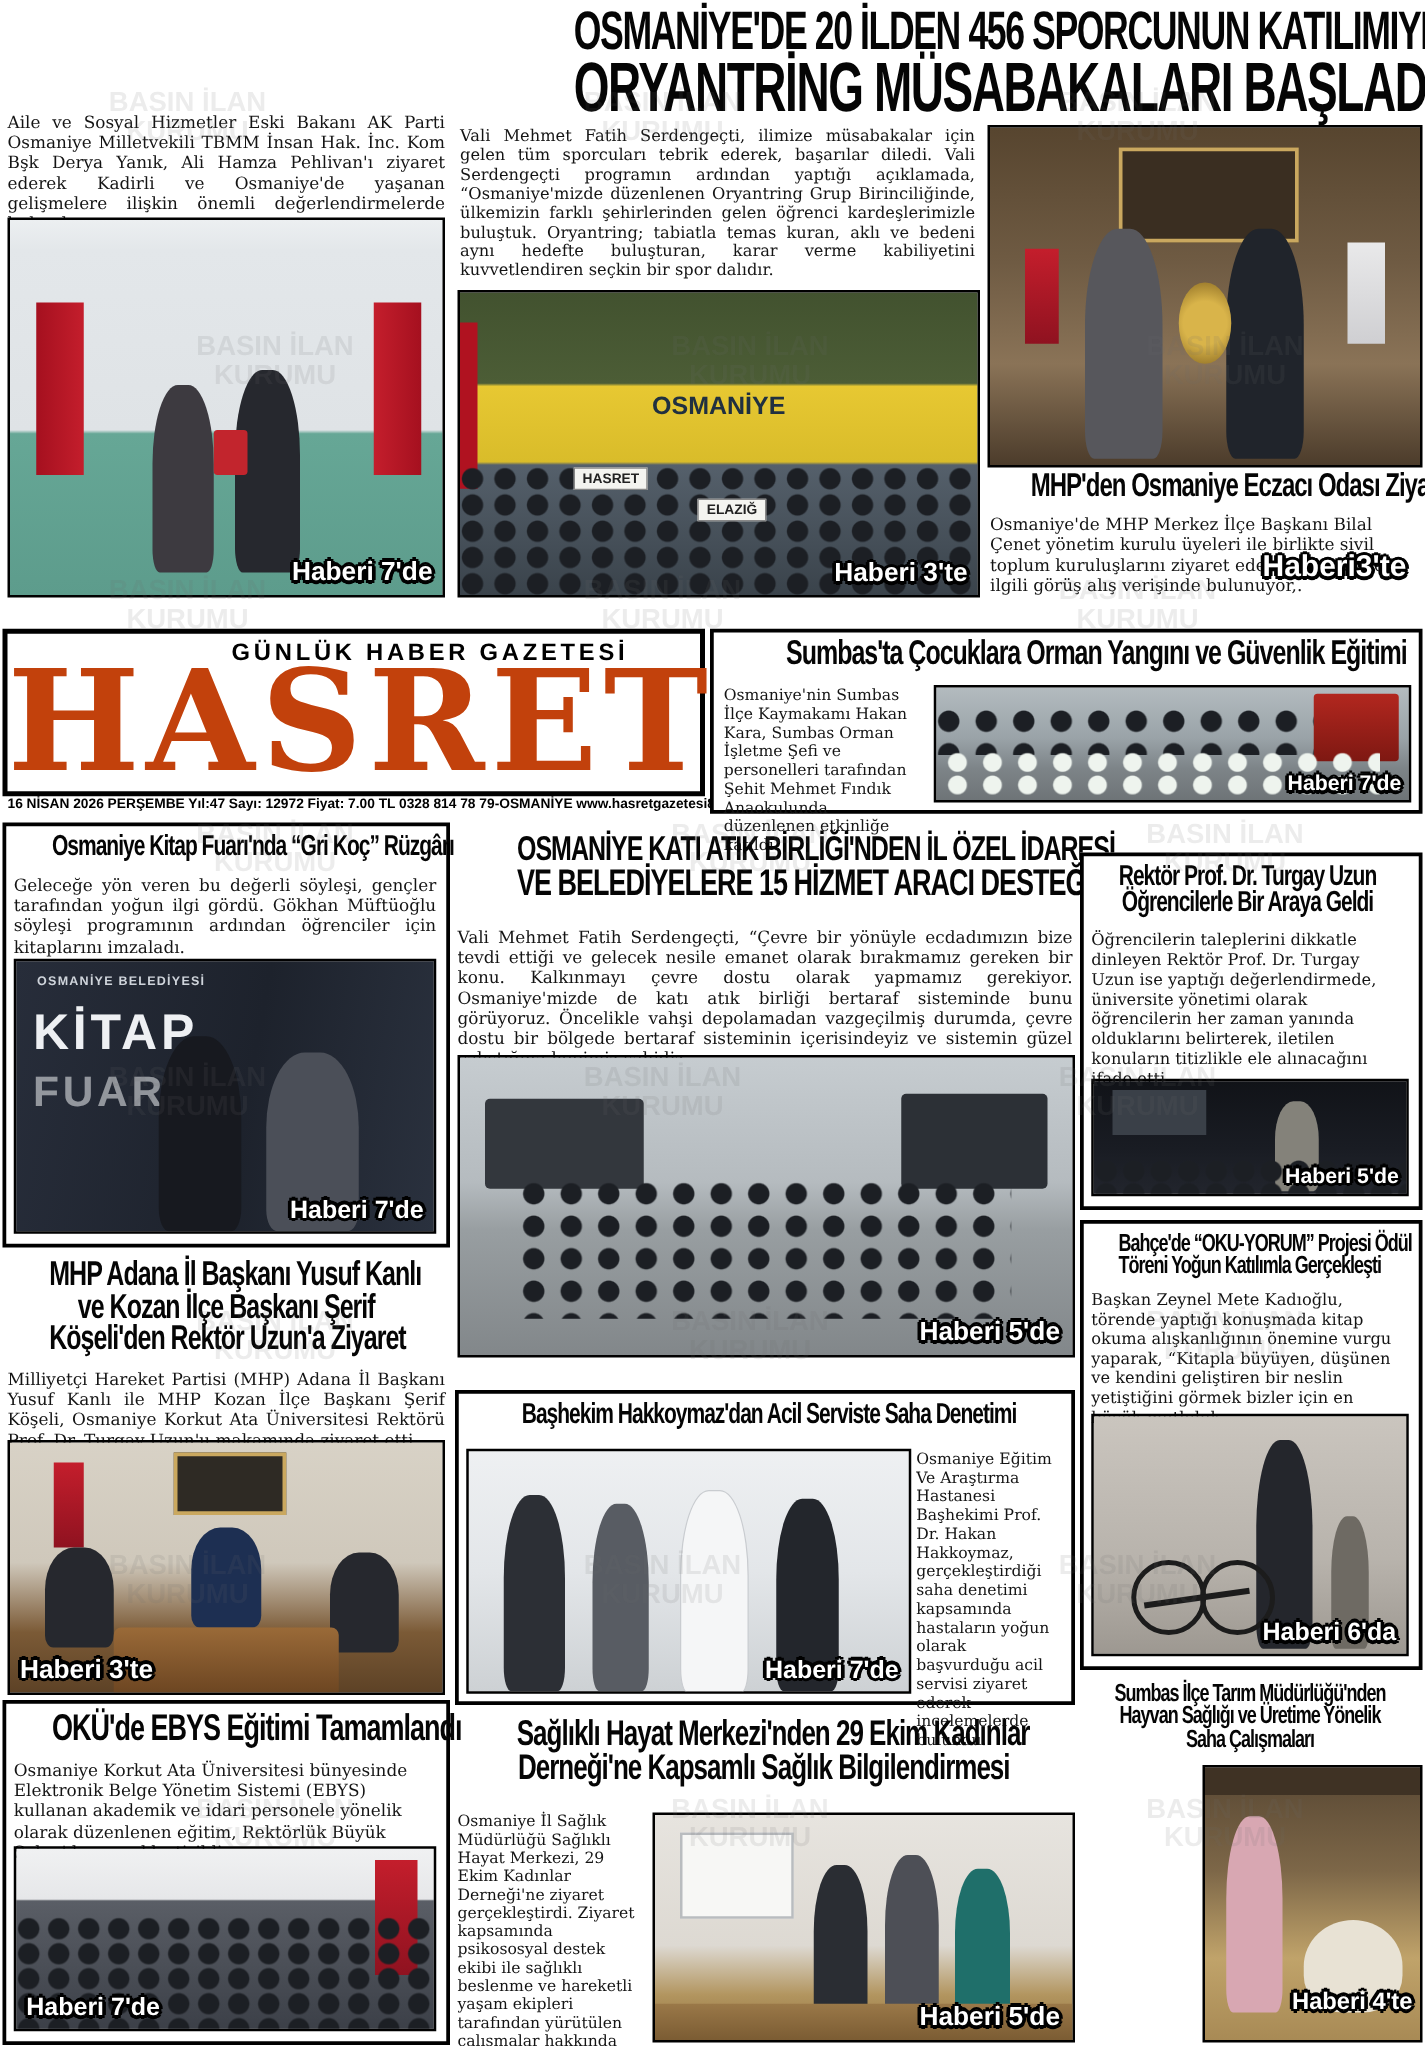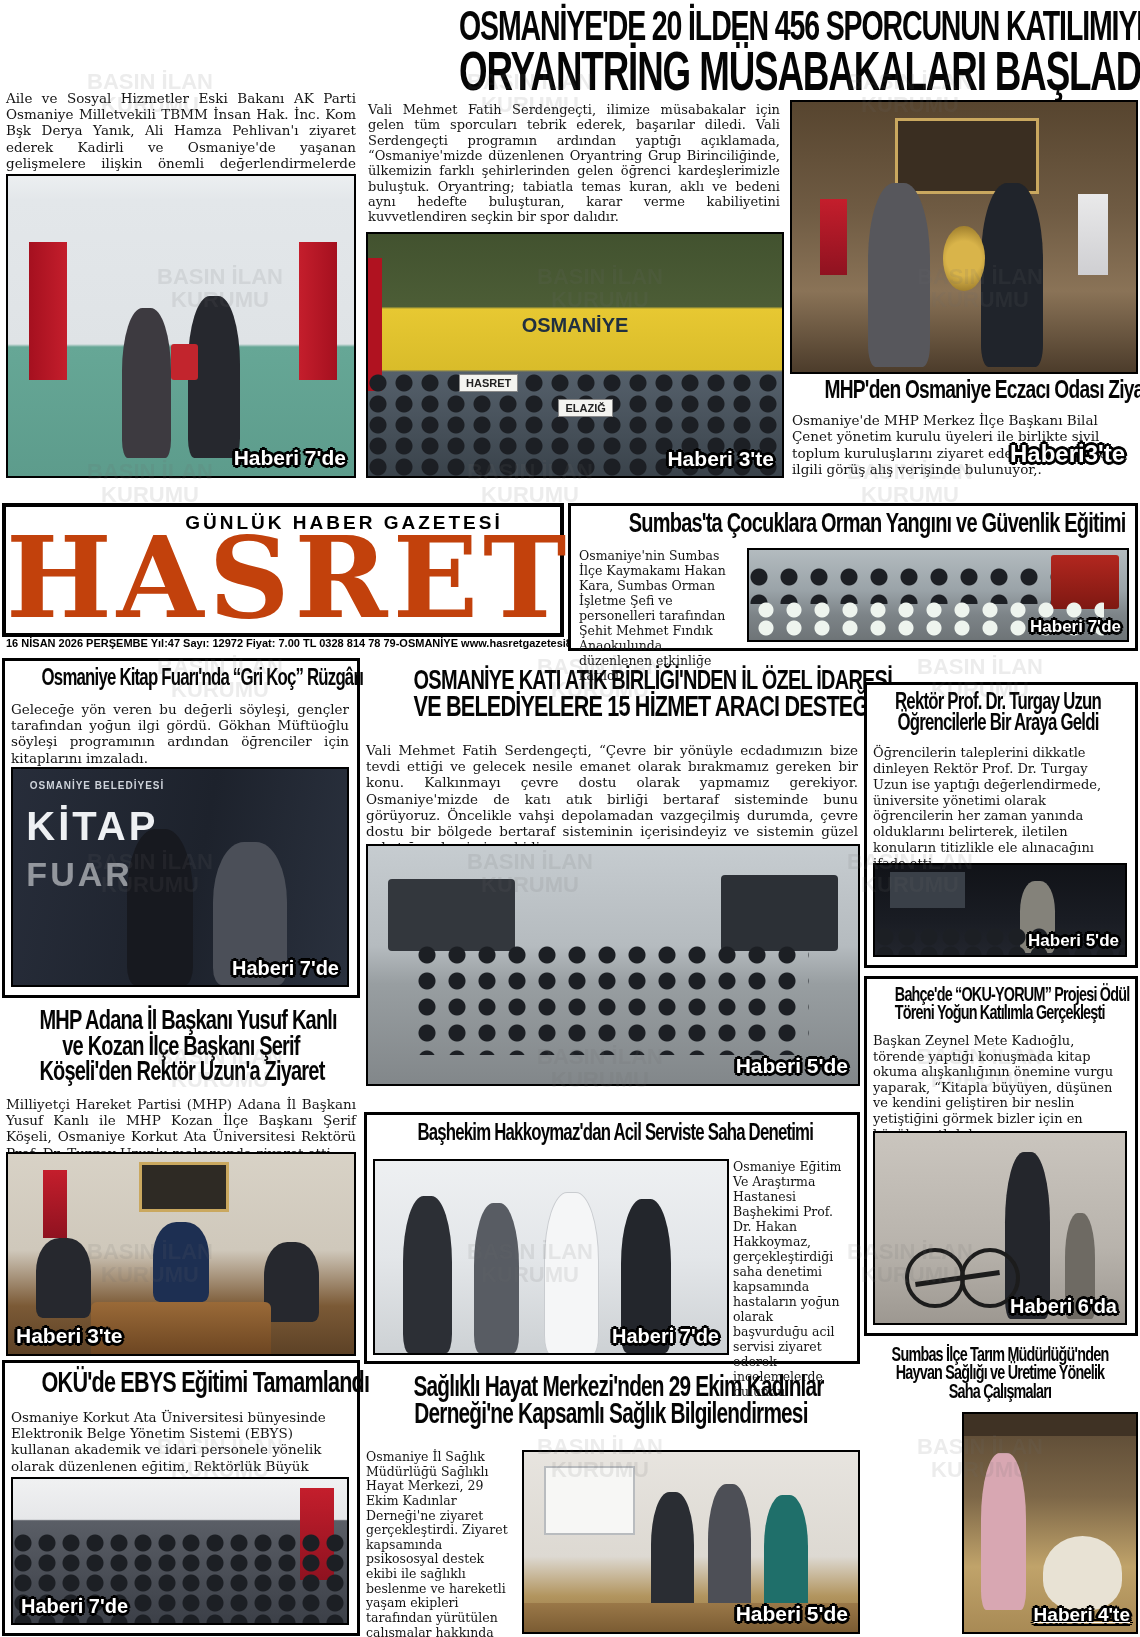--- a/index.html
+++ b/index.html
@@ -189,21 +189,21 @@
 
   <div class="a hl" style="left:864px;top:1344px;width:272px;">
     <span class="sq" style="font-size:18px;">Sumbas İlçe Tarım Müdürlüğü'nden</span>
     <span class="sq" style="font-size:18px;">Hayvan Sağlığı ve Üretime Yönelik</span>
     <span class="sq" style="font-size:18px;">Saha Çalışmaları</span>
   </div>
   <div class="photo ph-tarim" style="left:962px;top:1412px;width:172px;height:218px;">
     <div class="fig" style="left:10%;top:18%;width:26%;height:72%;background:#d8a7b2;"></div>
     <div class="a" style="right:8%;bottom:10%;width:46%;height:34%;background:#e8e2d4;border-radius:50% 50% 40% 40%;"></div>
     <div class="a" style="left:0;top:0;width:100%;height:10%;background:#3f3224;"></div>
-    <span class="pref" style="right:6px;bottom:6px;font-size:19px;text-decoration:underline;">Haberi 4'te</span>
+    <span class="pref" style="right:6px;bottom:19px;font-size:19px;">Haberi 4'te</span>
   </div>
 
   <div class="box" style="left:2px;top:1360px;width:352px;height:270px;">
     <div class="a hl" style="left:2px;top:5px;width:346px;font-size:27px;">
       <span class="sq">OKÜ'de EBYS Eğitimi Tamamlandı</span>
     </div>
     <div class="a bt" style="left:6px;top:46px;width:338px;font-size:13.5px;line-height:1.2;text-align:left;">Osmaniye Korkut Ata Üniversitesi bünyesinde Elektronik Belge Yönetim Sistemi (EBYS) kullanan akademik ve idari personele yönelik olarak düzenlenen eğitim, Rektörlük Büyük Salon'da gerçekleştirildi.</div>
     <div class="photo ph-ebys" style="left:6px;top:114px;width:334px;height:144px;">
       <div class="a" style="right:4%;top:6%;width:10%;height:64%;background:linear-gradient(180deg,#c41e2c,#8f1220);"></div>
       <div class="dots" style="left:0;bottom:0;width:100%;height:62%;background-size:24px 20px;"></div>

